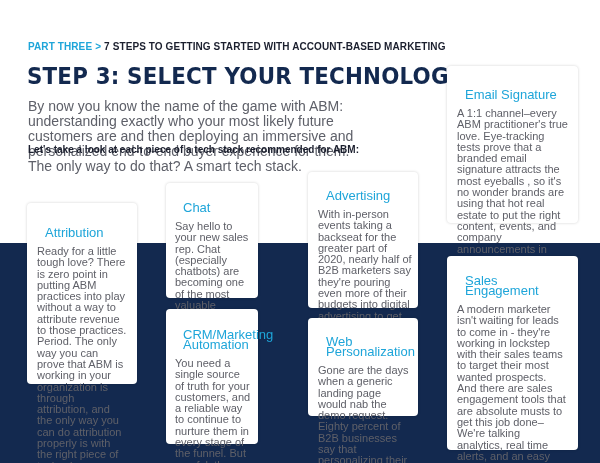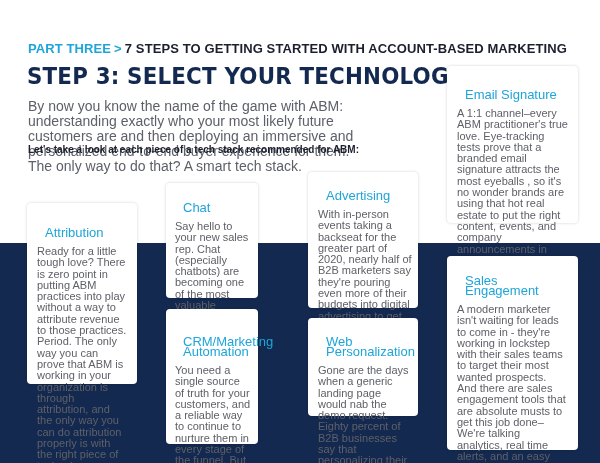--- a/index.html
+++ b/index.html
@@ -7,21 +7,21 @@
       width: 600px; height: 463px; position: relative; overflow: hidden;
       background: #ffffff;
       font-family: "Liberation Sans", "DejaVu Sans", sans-serif;
     }
     .band {
       position: absolute; left: 0; top: 243px; width: 600px; height: 220px;
       background: #13294f;
     }
     .kicker {
       position: absolute; left: 28px; top: 41px;
-      font-size: 13px; font-weight: 700; letter-spacing: 0.1px;
+      font-size: 10px; font-weight: 700; letter-spacing: 0.1px;
       color: #1b1f2e; white-space: nowrap;
     }
     .kicker .part { color: #1ea5d9; }
     .kicker .sep { color: #1ea5d9; margin: 0 3px; }
     .title {
       position: absolute; left: 27px; top: 63px;
       font-size: 23px; font-weight: 900; color: #13294f; letter-spacing: 0.2px;
       font-family: "DejaVu Sans", sans-serif; white-space: nowrap;
       transform: scaleX(0.93); transform-origin: left;
     }
@@ -41,21 +41,21 @@
     .card h3 {
       margin: 8px; font-size: 13px; font-weight: 400; color: #1ea5d9; line-height: 10px;
     }
     .card p {
       margin: 3px 0 0 0; font-size: 11px; line-height: 11.3px; color: #5f6068;
     }
     #card-email      { left: 447px; top: 66px;  width: 131px; height: 157px; padding-top: 16px; }
     #card-attribution{ left: 27px;  top: 203px; width: 110px; height: 181px; padding-top: 17px; }
     #card-chat       { left: 166px; top: 183px; width: 92px;  height: 115px; padding-top: 12px; }
     #card-advertising{ left: 308px; top: 172px; width: 110px; height: 136px; padding-top: 11px; }
-    #card-crm        { left: 166px; top: 309px; width: 92px;  height: 135px; padding-top: 20px; }
+    #card-crm        { left: 166px; top: 309px; width: 92px;  height: 135px; padding-top: 13px; }
     #card-web        { left: 308px; top: 318px; width: 110px; height: 98px; padding-top: 11px; }
     #card-sales      { left: 447px; top: 256px; width: 131px; height: 194px; padding-top: 12px; }
     #card-chat, #card-crm { padding-left: 9px; padding-right: 6px; }
     #card-advertising, #card-web { padding-left: 10px; padding-right: 6px; }
   </style>
 </head>
 <body>
 
 <div class="band"></div>
 

